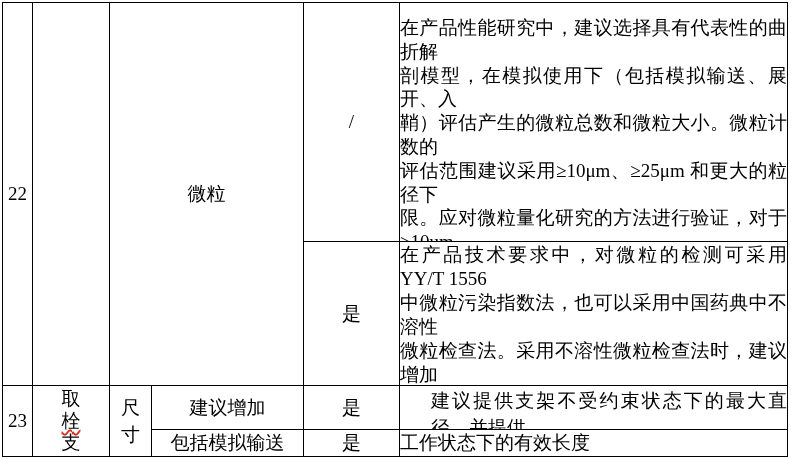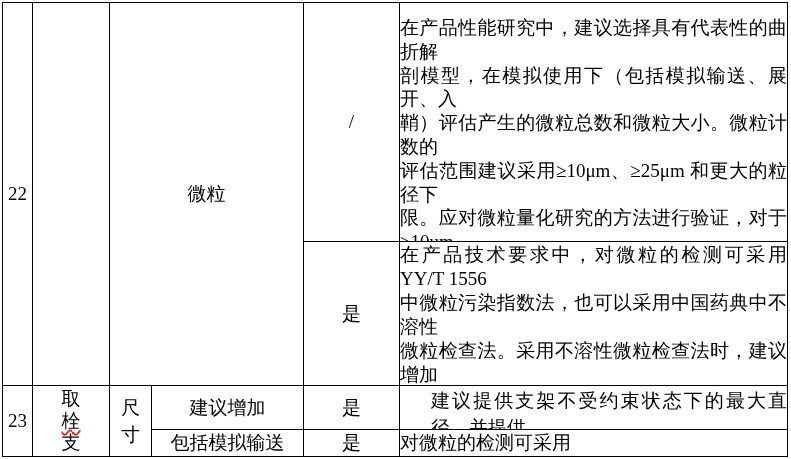--- a/index.html
+++ b/index.html
@@ -127,18 +127,18 @@
         <td class="center">是</td>
         <td class="desc-cell">
           <div class="pre d3">建议提供支架不受约束状态下的最大直径，并提供
 预期适用的血管直径范围。</div>
         </td>
       </tr>
       <tr style="height:25px">
         <td class="center">包括模拟输送</td>
         <td class="center">是</td>
         <td class="desc-cell">
-          <div class="pre d4">对微粒的检测可采用</div>
+          <div class="pre d4">工作状态下的有效长度</div>
         </td>
       </tr>
     </tbody>
   </table>
 </div>
 
 </body></html>

